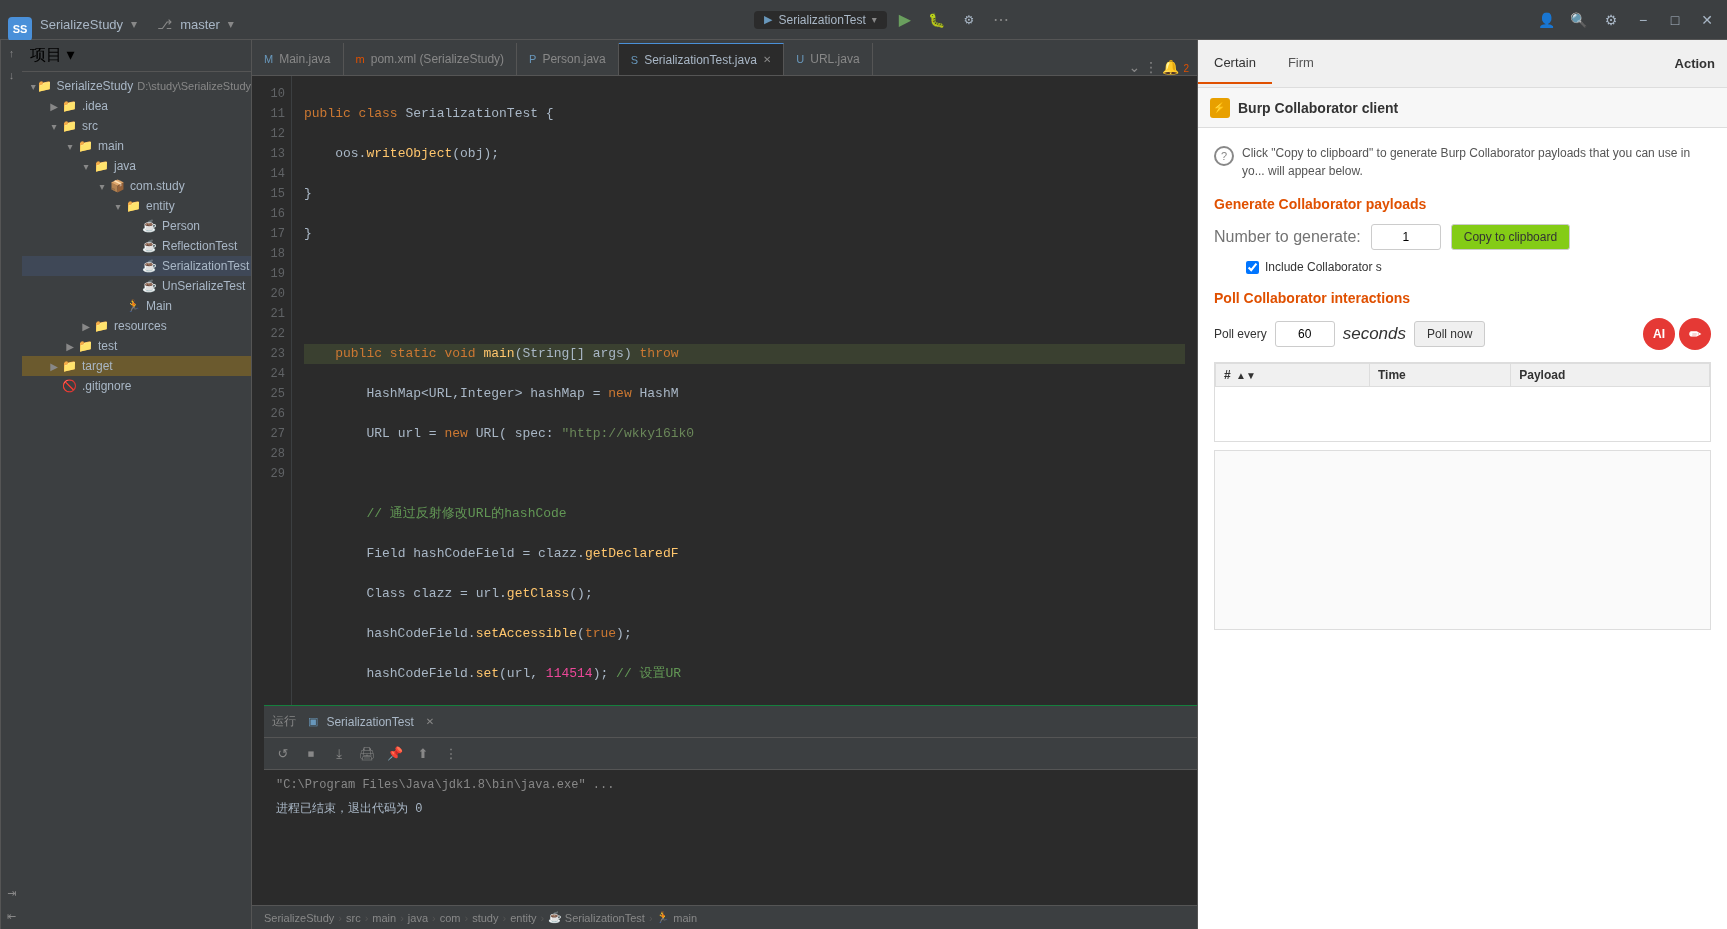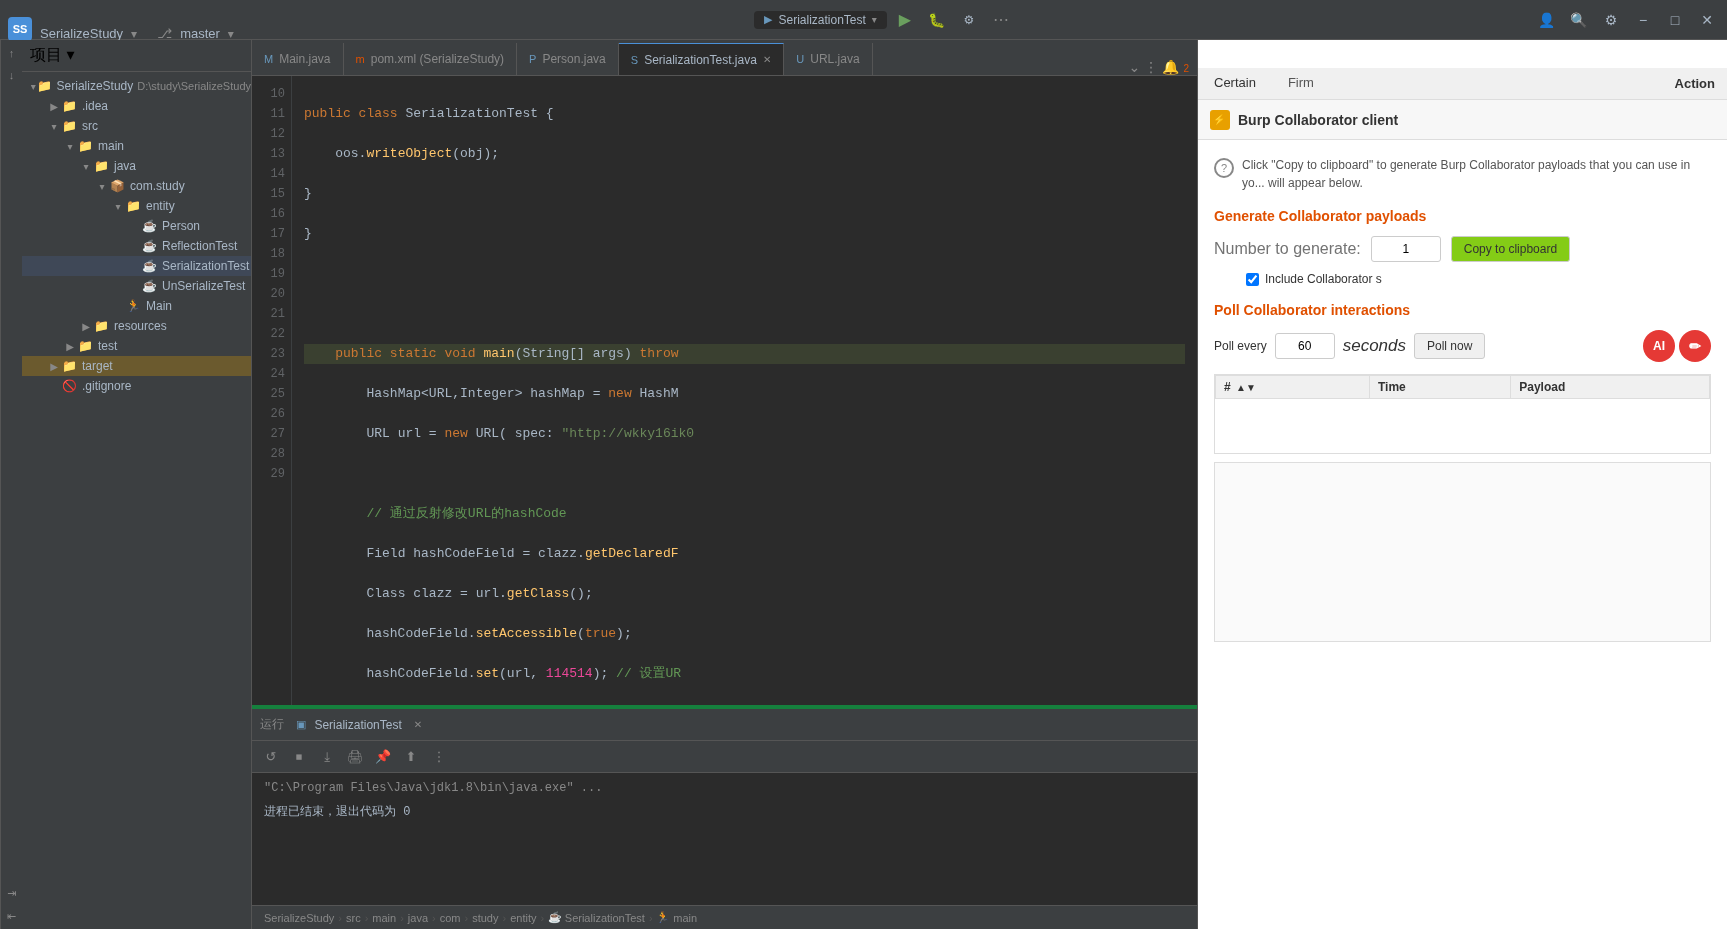--- a/index.html
+++ b/index.html
@@ -9,21 +9,21 @@
     .title-bar {
       height: 40px;
       background: #3c3f41;
       display: flex;
       align-items: center;
       padding: 0 8px;
       gap: 8px;
       flex-shrink: 0;
       border-bottom: 1px solid #555;
     }
-    .title-bar-left { display: flex; align-items: flex-end; gap: 8px; margin-top: 18px; }
+    .title-bar-left { display: flex; align-items: flex-start; gap: 8px; margin-top: 18px; }
     .app-icon { width: 24px; height: 24px; background: #4a90d9; border-radius: 4px; display: flex; align-items: center; justify-content: center; color: white; font-size: 11px; font-weight: bold; flex-shrink: 0; }
     .project-name { color: #a9b7c6; font-size: 13px; cursor: pointer; }
     .branch-name { color: #a9b7c6; font-size: 13px; cursor: pointer; }
     .title-bar-center { flex: 1; display: flex; align-items: center; justify-content: center; gap: 4px; }
     .run-btn { width: 28px; height: 28px; background: transparent; border: none; color: #6a9f5e; font-size: 16px; cursor: pointer; display: flex; align-items: center; justify-content: center; }
     .debug-btn { width: 28px; height: 28px; background: transparent; border: none; color: #a9b7c6; font-size: 14px; cursor: pointer; display: flex; align-items: center; justify-content: center; }
     .title-bar-right { display: flex; align-items: center; gap: 8px; }
     .window-btn { width: 24px; height: 24px; background: transparent; border: none; color: #a9b7c6; cursor: pointer; font-size: 14px; display: flex; align-items: center; justify-content: center; }
 
     
@@ -55,21 +55,21 @@
     .code-content { flex: 1; padding: 8px 12px; color: #a9b7c6; line-height: 20px; white-space: pre; }
     .kw { color: #cc7832; }
     .fn { color: #ffc66d; }
     .str { color: #6a8759; }
     .cm { color: #629755; }
     .num { color: #ec4899; }
     .cls { color: #a9b7c6; }
     .line-run { background: #3a4030; }
 
     
-    .bottom-panel { height: 200px; background: #2b2b2b; border-top: 4px solid #15803d; display: flex; flex-direction: column; flex-shrink: 0; }
+    .bottom-panel { height: 200px; background: #2b2b2b; border-top: 1px solid #15803d; display: flex; flex-direction: column; flex-shrink: 0; margin-left: 12px; }
     .bottom-tabs { height: 32px; background: #3c3f41; display: flex; align-items: center; padding: 0 8px; gap: 12px; border-bottom: 1px solid #555; }
     .bottom-tab { color: #888; font-size: 12px; cursor: pointer; display: flex; align-items: center; gap: 4px; }
     .bottom-tab.active { color: #a9b7c6; }
     .bottom-toolbar { height: 32px; background: #3c3f41; display: flex; align-items: center; padding: 0 8px; gap: 6px; border-bottom: 1px solid #555; }
     .bottom-tool-btn { width: 22px; height: 22px; background: transparent; border: none; color: #888; cursor: pointer; font-size: 13px; display: flex; align-items: center; justify-content: center; }
     .bottom-content { flex: 1; overflow: auto; padding: 8px 12px; color: #a9b7c6; font-family: 'Courier New', monospace; font-size: 12px; }
     .run-cmd { color: #888; }
     .exit-msg { color: #a9b7c6; }
 
     
@@ -405,21 +405,21 @@
       <span class="breadcrumb-sep">›</span>
       <span style="display:flex;align-items:center;gap:3px">
         <span style="color:#6897bb;font-size:11px">🏃</span>
         <span class="breadcrumb-item">main</span>
       </span>
     </div>
   </div>
 
   <div class="right-panel">
 
-    <div style="height:32px;background:#f0f0f0;display:flex;align-items:center;border-bottom:1px solid #ddd;margin-top:28px;">
+    <div style="height:48px;background:#f0f0f0;display:flex;align-items:center;border-bottom:1px solid #ddd;">
       <div class="burp-tab active">
         <span>Certain</span>
       </div>
       <div class="burp-tab">
         <span>Firm</span>
       </div>
       <div style="margin-left:auto;padding-right:12px;font-size:13px;color:#333;font-weight:600">Action</div>
     </div>
 
     <div class="right-panel-header">

